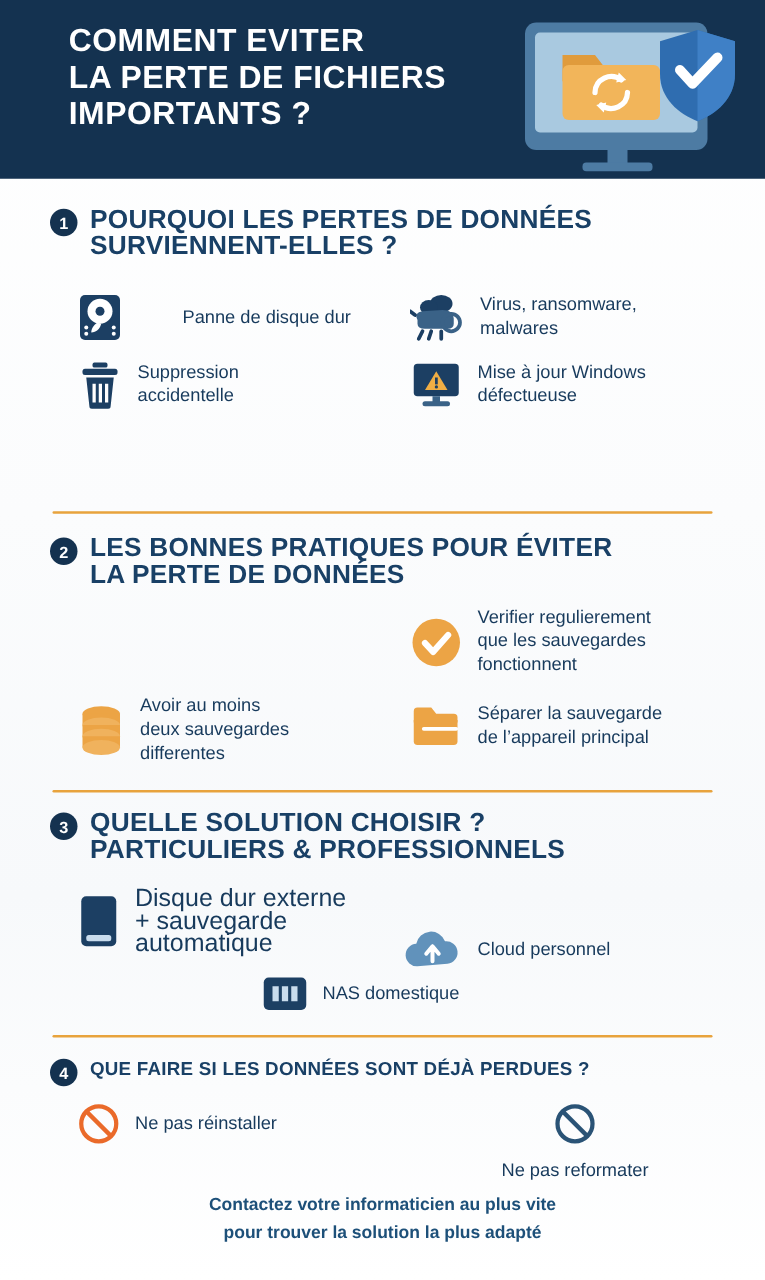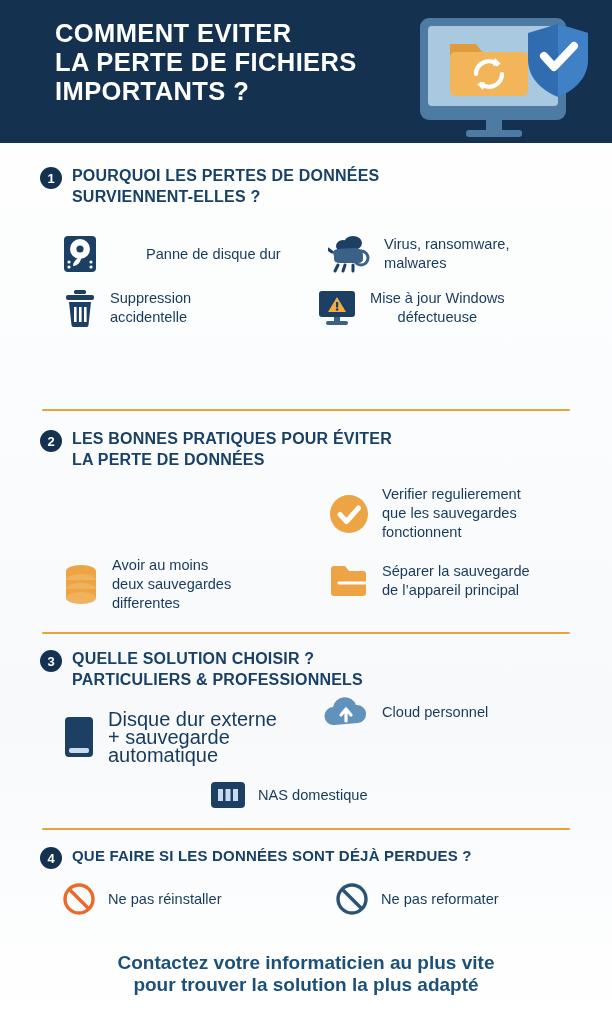--- a/index.html
+++ b/index.html
@@ -60,21 +60,21 @@
     border-radius: 50%;
     background: #143250;
     color: #ffffff;
     font-size: 13px;
     font-weight: bold;
     display: flex; align-items: center; justify-content: center;
     margin-top: 2px;
   }
   .sec-title {
     color: #194066;
-    font-size: 16px;
+    font-size: 21px;
     font-weight: bold;
     line-height: 21px;
     letter-spacing: 0.2px;
     white-space: pre-line;
   }
   .sec-title.small { font-size: 15px; }
 
   .divider {
     position: absolute;
     left: 42px;
@@ -104,21 +104,21 @@
     white-space: pre-line;
   }
   .item .txt.sm { font-size: 20px; line-height: 18px; }
 
   .closing {
     position: absolute;
     left: 0; top: 952px;
     width: 612px;
     text-align: center;
     color: #1d5079;
-    font-size: 19px;
+    font-size: 14px;
     font-weight: bold;
     line-height: 22px;
     white-space: pre-line;
   }
 </style>
 </head>
 <body>
 
 <div class="page">
 
@@ -204,21 +204,21 @@
         <path d="M7 14 h22 l-2.5 23 a2 2 0 0 1 -2 2 h-13 a2 2 0 0 1 -2 -2 z" fill="#1c3f63"></path>
         <rect x="12" y="19" width="2.6" height="15" fill="#ffffff"></rect>
         <rect x="17" y="19" width="2.6" height="15" fill="#ffffff"></rect>
         <rect x="22" y="19" width="2.6" height="15" fill="#ffffff"></rect>
       </svg>
     </span>
     <span class="txt">Suppression
 accidentelle</span>
   </div>
 
-  <div class="item" style="left:316px; top:288px; width:260px;text-align:center;">
+  <div class="item" style="left:328px; top:288px; width:260px;">
     <span class="ico">
       <svg width="42" height="40" viewBox="0 0 42 40">
         <rect x="3" y="3" width="36" height="26" rx="3" fill="#1c3f63"></rect>
         <rect x="18" y="29" width="6" height="5" fill="#3a6287"></rect>
         <rect x="10" y="33" width="22" height="4" rx="2" fill="#3a6287"></rect>
         <path d="M21 9 l9 15 h-18 z" fill="#f0ae44"></path>
         <rect x="20" y="14" width="2.2" height="5.5" fill="#1c3f63"></rect>
         <circle cx="21.1" cy="21.5" r="1.3" fill="#1c3f63"></circle>
       </svg>
     </span>
@@ -294,21 +294,21 @@
     <span class="ico">
       <svg width="34" height="44" viewBox="0 0 34 44">
         <rect x="3" y="2" width="28" height="40" rx="4" fill="#1c3f63"></rect>
         <rect x="7" y="33" width="20" height="5" rx="2" fill="#c9dced"></rect>
       </svg>
     </span>
     <span class="txt sm">Disque dur externe
 + sauvegarde automatique</span>
   </div>
 
-  <div class="item" style="left:322px; top:694px; width:265px;">
+  <div class="item" style="left:322px; top:742px; width:265px;">
     <span class="ico">
       <svg width="48" height="36" viewBox="0 0 48 36">
         <path d="M12 31 a9 9 0 0 1 -1 -18 a12 12 0 0 1 23 -2 a8.5 8.5 0 0 1 2 18 z" fill="#6192bb"></path>
         <path d="M24 27 v-11 M24 15 l-5 6 M24 15 l5 6" stroke="#ffffff" stroke-width="3.2" stroke-linecap="round" fill="none"></path>
       </svg>
     </span>
     <span class="txt">Cloud personnel</span>
   </div>
 
   <div class="item" style="left:210px; top:780px; width:280px;">
@@ -335,21 +335,21 @@
   <div class="item" style="left:62px; top:882px; width:250px;">
     <span class="ico">
       <svg width="34" height="34" viewBox="0 0 34 34">
         <circle cx="17" cy="17" r="14" fill="none" stroke="#ea6a2a" stroke-width="3.4"></circle>
         <path d="M7.5 7.5 l19 19" stroke="#ea6a2a" stroke-width="3.4" stroke-linecap="round"></path>
       </svg>
     </span>
     <span class="txt">Ne pas réinstaller</span>
   </div>
 
-  <div class="item" style="left:335px; top:882px; width:250px;">
+  <div class="item" style="left:335px; top:882px; width:250px;flex-direction:column;">
     <span class="ico">
       <svg width="34" height="34" viewBox="0 0 34 34">
         <circle cx="17" cy="17" r="14" fill="none" stroke="#2a5376" stroke-width="3.4"></circle>
         <path d="M7.5 7.5 l19 19" stroke="#2a5376" stroke-width="3.4" stroke-linecap="round"></path>
       </svg>
     </span>
     <span class="txt">Ne pas reformater</span>
   </div>
 
   <div class="closing">Contactez votre informaticien au plus vite

